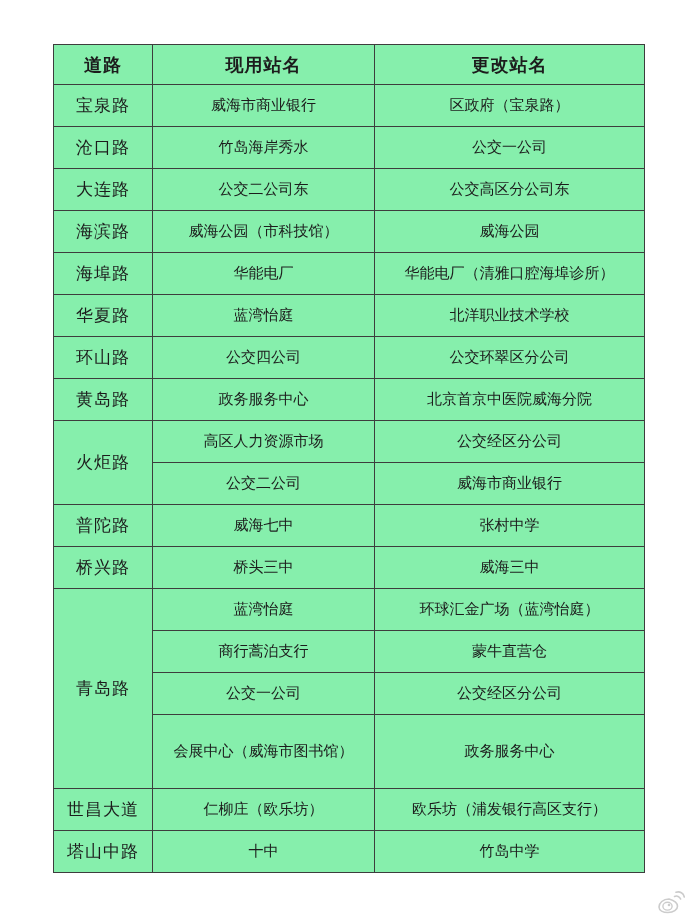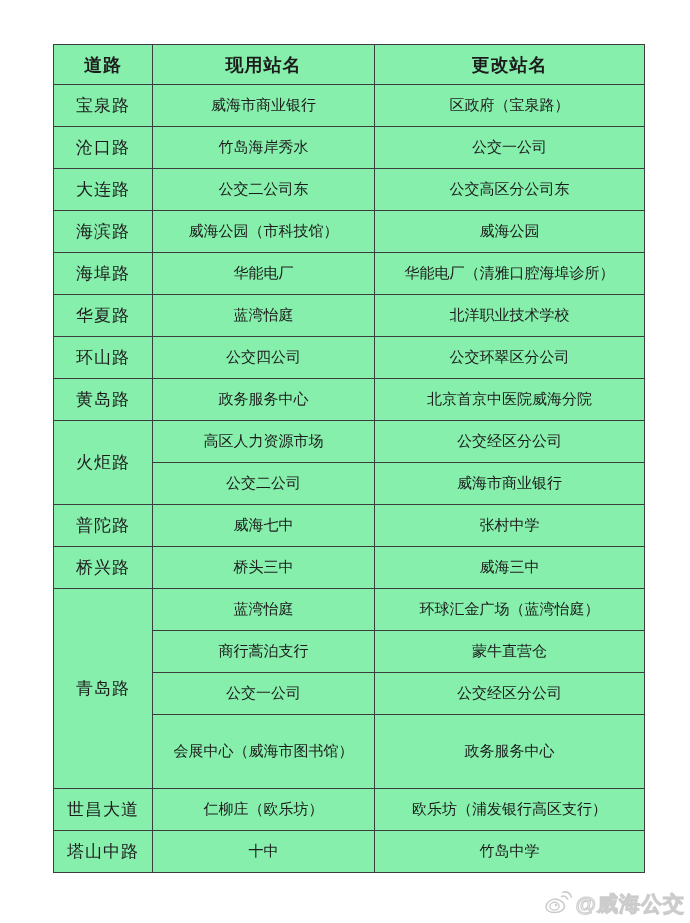--- a/index.html
+++ b/index.html
@@ -178,14 +178,13 @@
 <div class="watermark">
   <span>
     <svg width="28" height="24" viewBox="0 0 28 24" fill="none">
       <path d="M12 9 C6 9 2 13 2 17 C2 20.5 6 22.5 11 22.5 C16.5 22.5 20.5 19.8 20.5 16.2 C20.5 12.8 16.8 10.4 12 9 Z" stroke="#cccccc" stroke-width="1.6" fill="none"></path>
       <ellipse cx="10.5" cy="16.2" rx="4.6" ry="3.9" stroke="#cccccc" stroke-width="1.4" fill="none"></ellipse>
       <circle cx="12" cy="15" r="1.3" fill="#cccccc"></circle>
       <path d="M17.5 6.5 C20 5.4 22.6 6.5 23.6 9" stroke="#cccccc" stroke-width="1.6" fill="none" stroke-linecap="round"></path>
       <path d="M19 2.2 C23 1 26.6 3.1 27.3 7" stroke="#cccccc" stroke-width="1.6" fill="none" stroke-linecap="round"></path>
     </svg>
   </span>
-  <span class="wm-text">@威海公交</span>
 </div>
 
 </body></html>

